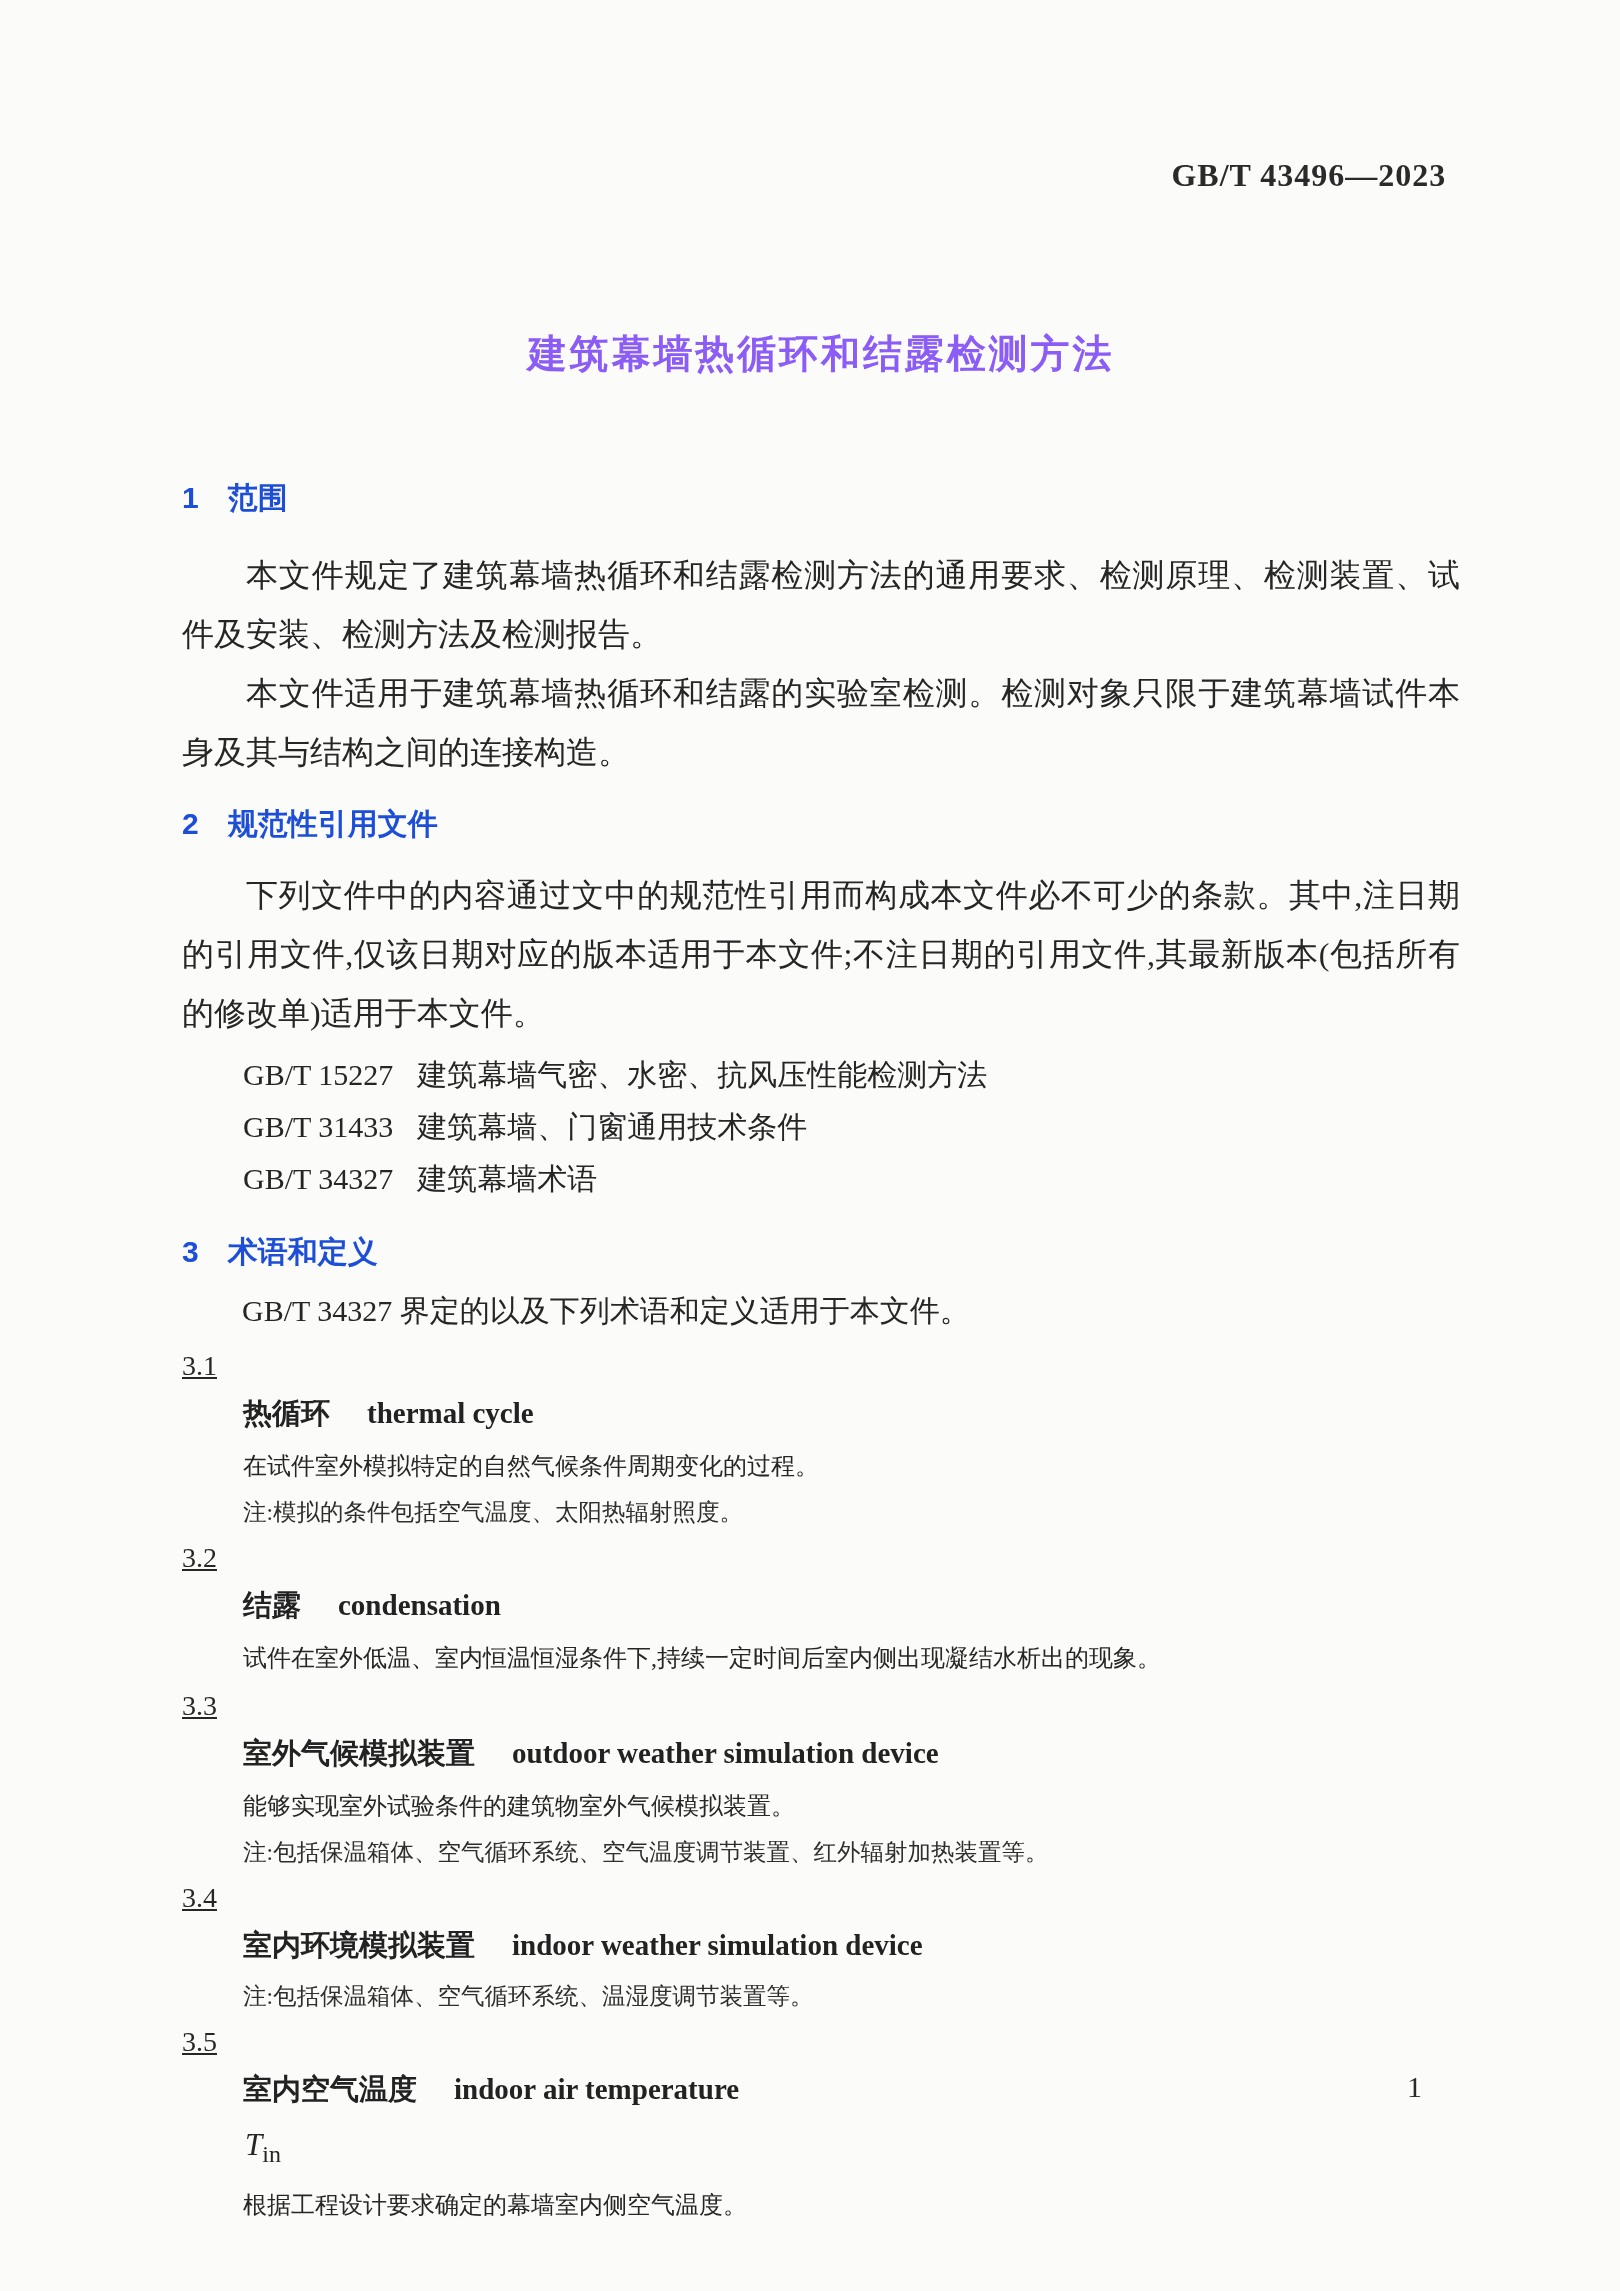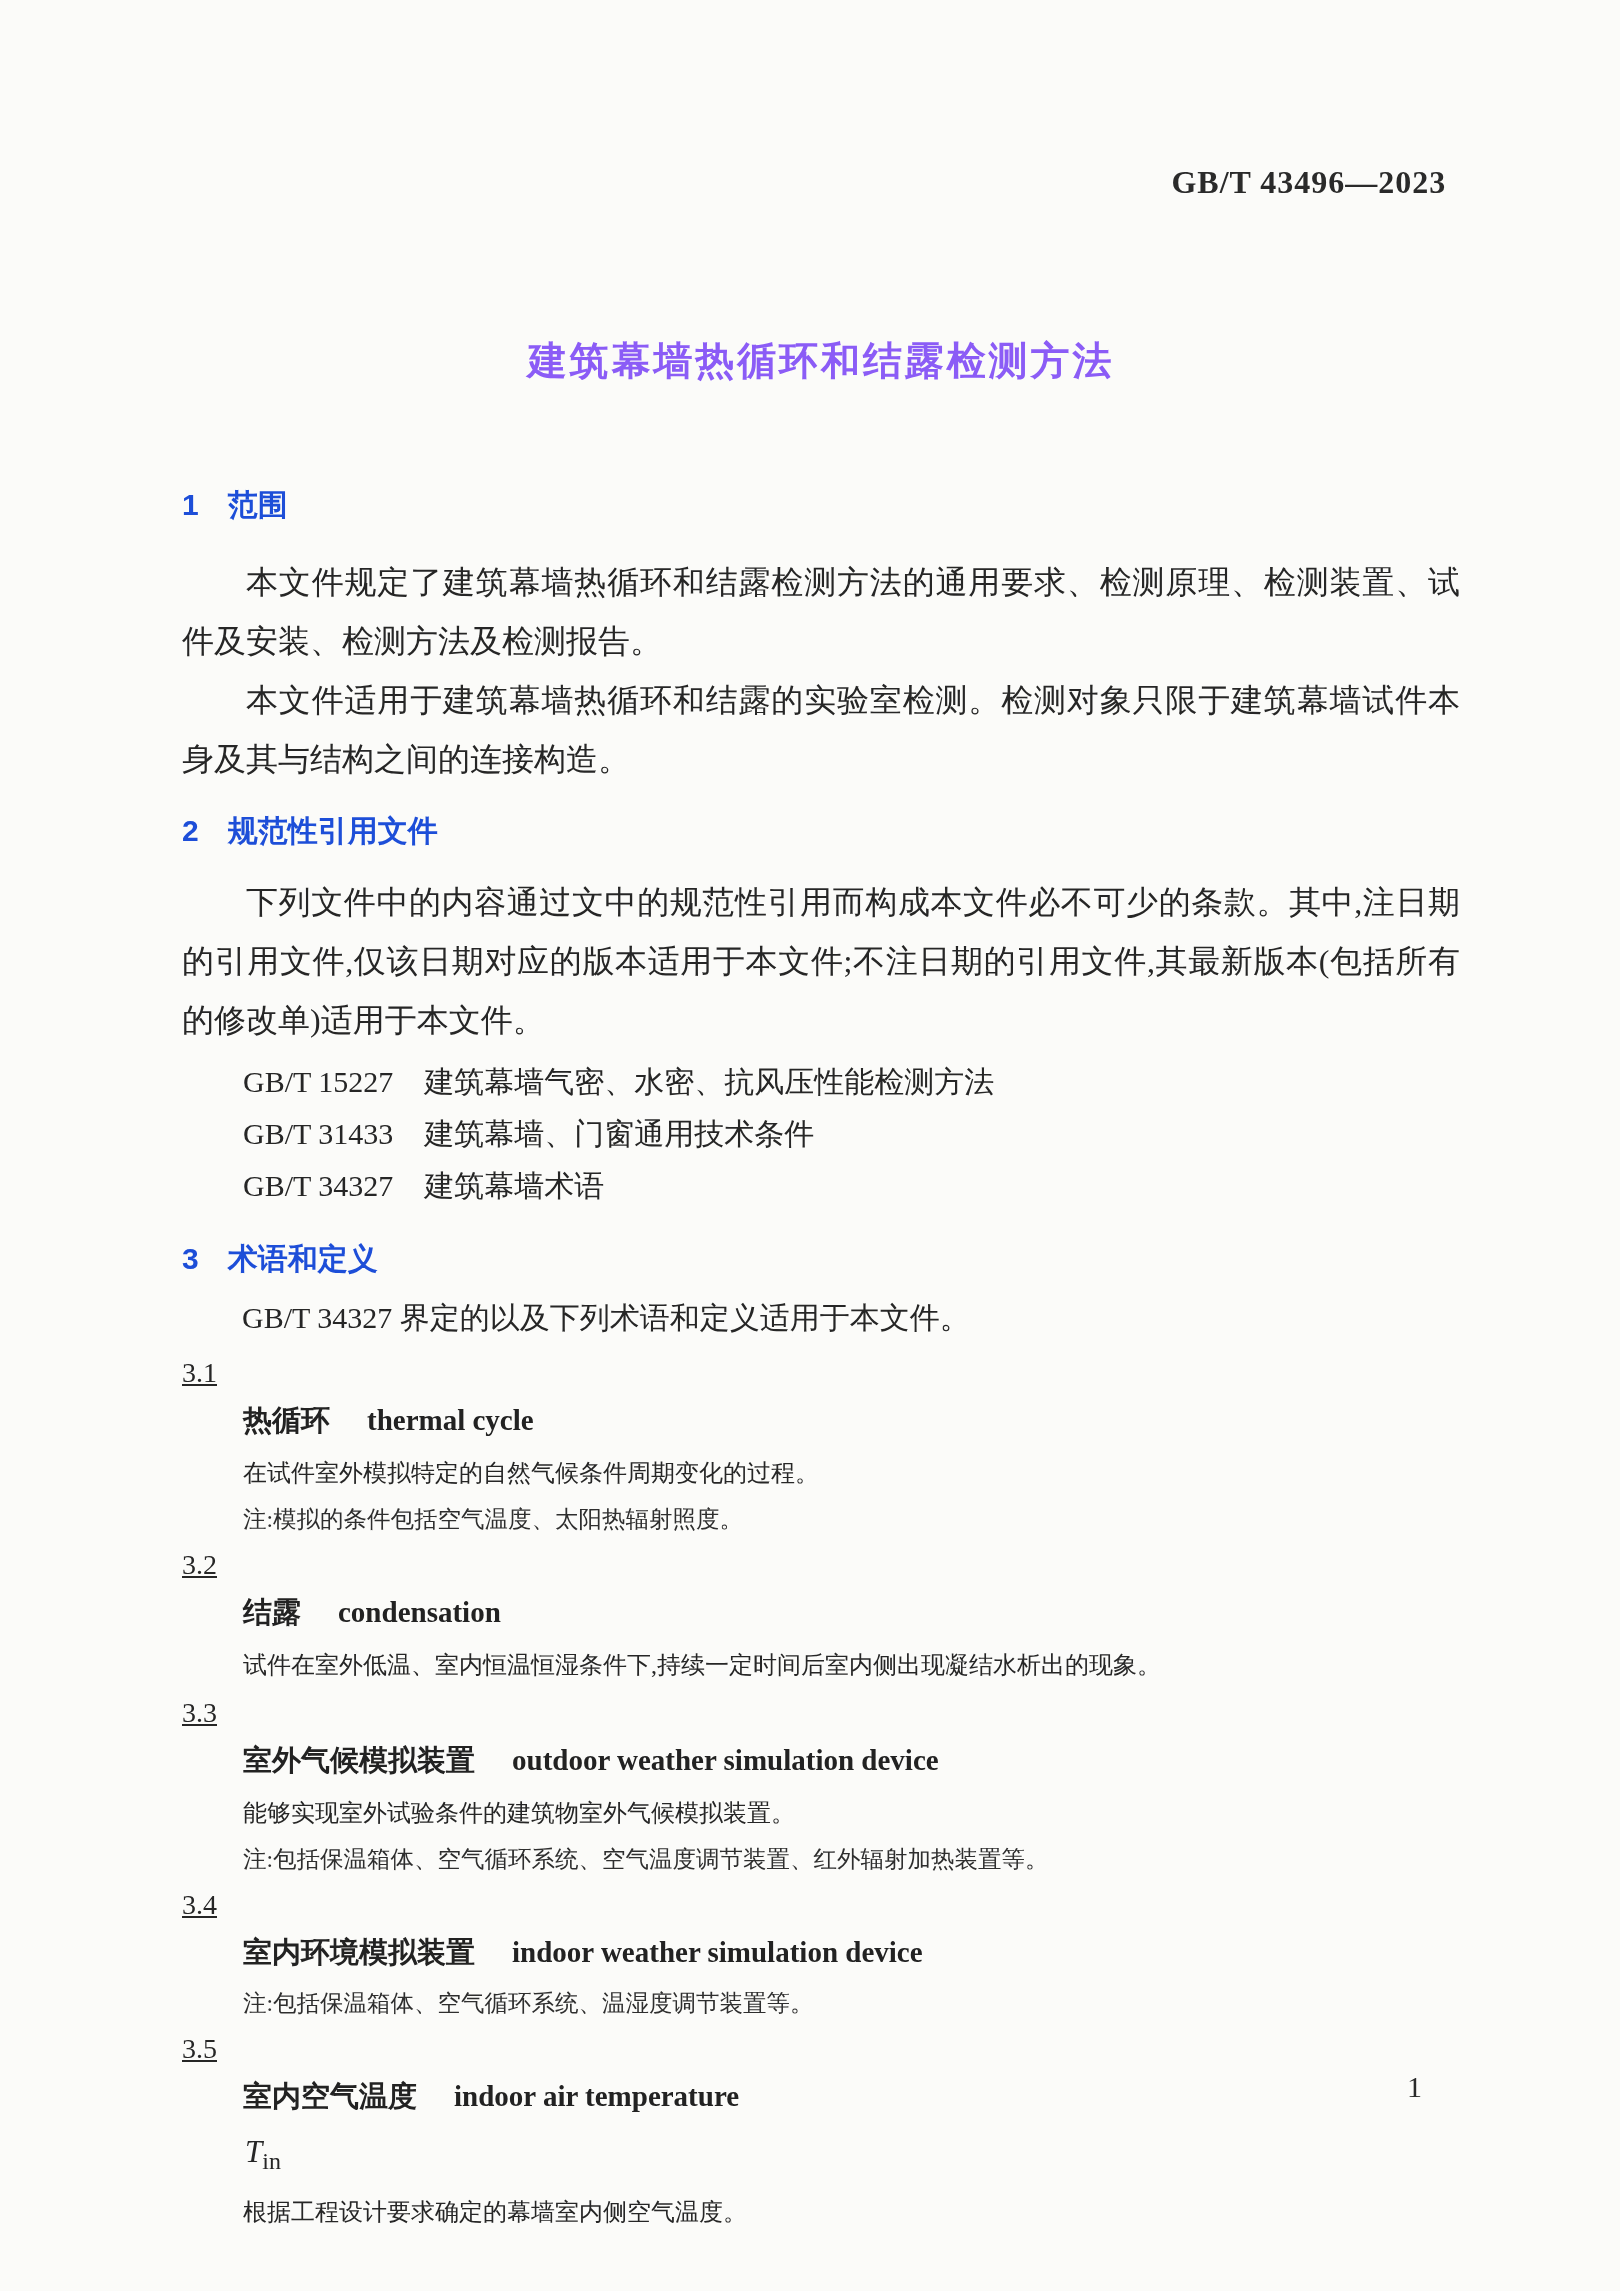--- a/index.html
+++ b/index.html
@@ -8,21 +8,21 @@
   .page {
     position:relative;
     width:1620px; height:2292px;
     background:#fbfbf9;
     overflow:hidden;
     font-family:"Liberation Serif","DejaVu Serif",serif;
     color:#262626;
   }
   .content {
     position:absolute;
-    left:182px; top:7px;
+    left:182px; top:0;
     width:1278px;
   }
 
   .doc-header {
     margin-top:157px;
     text-align:right;
     padding-right:13.7px;
     font-weight:bold;
     font-size:32px;
     letter-spacing:1px;
@@ -64,21 +64,21 @@
   #scope-p2 { margin-top:0; }
   #refs-intro { margin-top:23.5px; }
 
   .ref-list { margin-top:5.9px; }
   .ref-line {
     padding-left:61px;
     font-size:30px;
     line-height:52px;
     white-space:nowrap;
   }
-  .ref-code { margin-right:31px; }
+  .ref-code { margin-right:24px; }
 
   #terms-intro {
     margin-top:13.7px;
     font-size:30px;
     line-height:51px;
     text-indent:2em;
   }
   .terms-list { margin-top:5.9px; }
 
   .term-num  { font-size:28px; line-height:47px; color:#262626;text-decoration:underline; }

